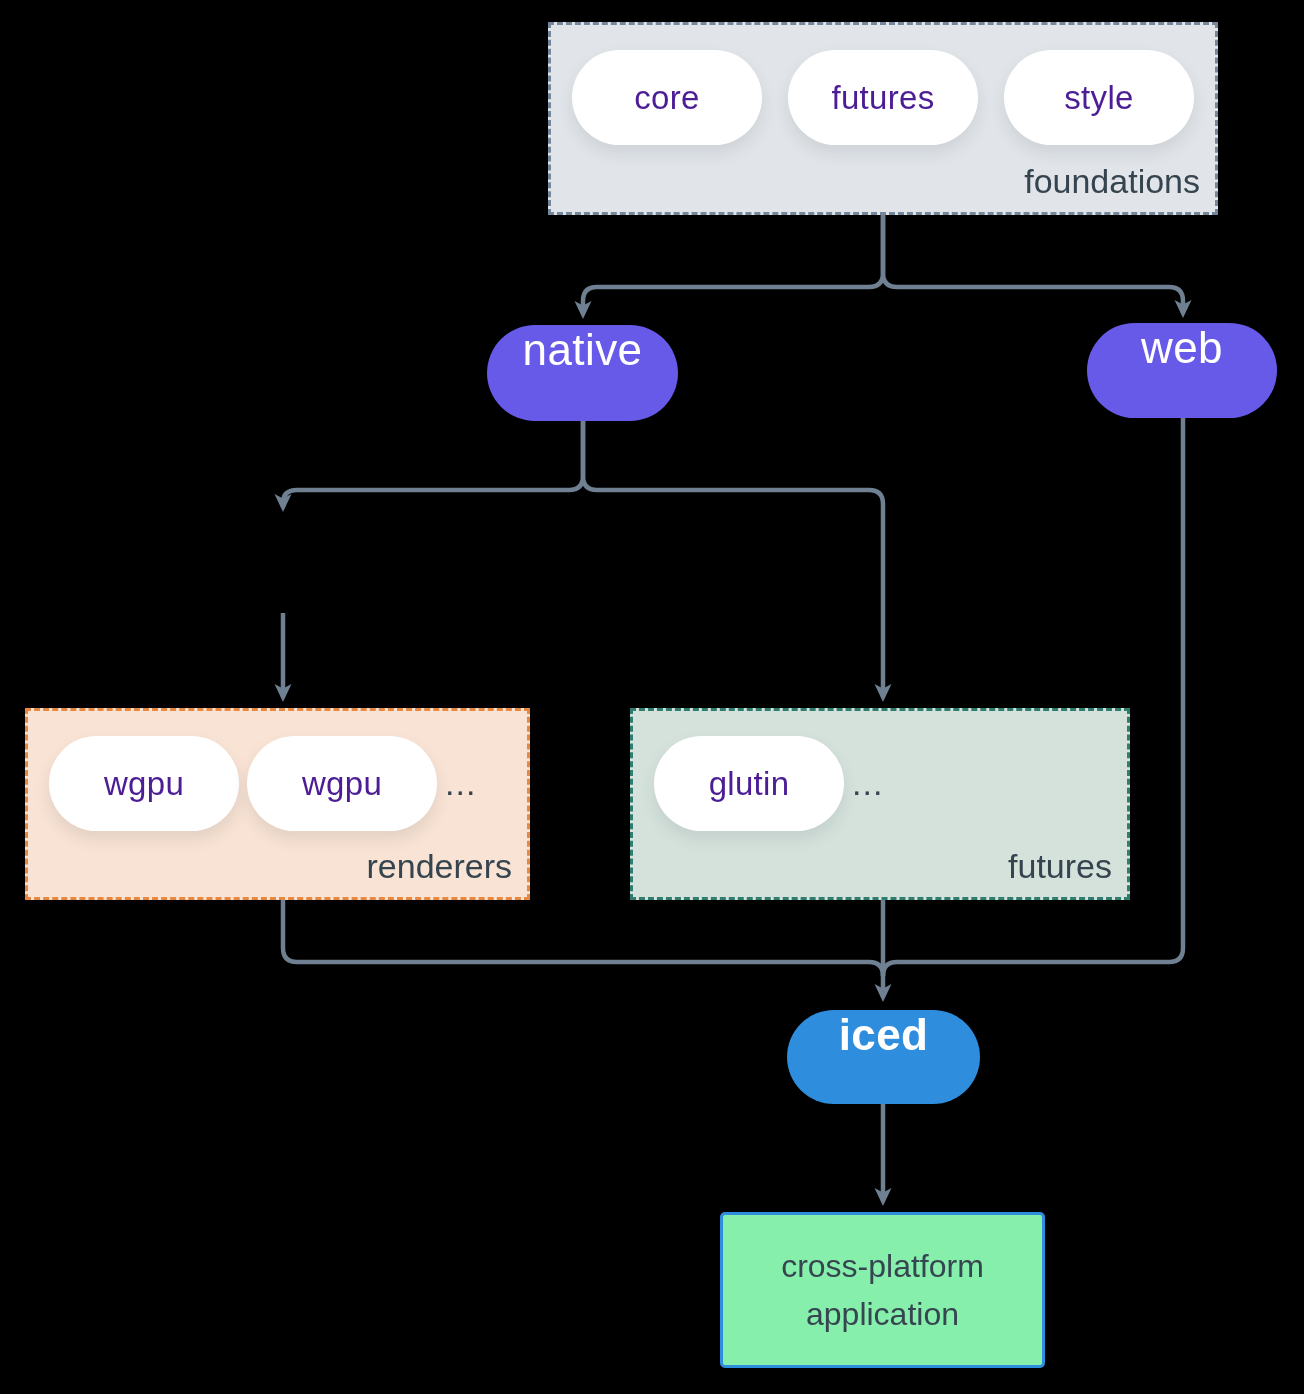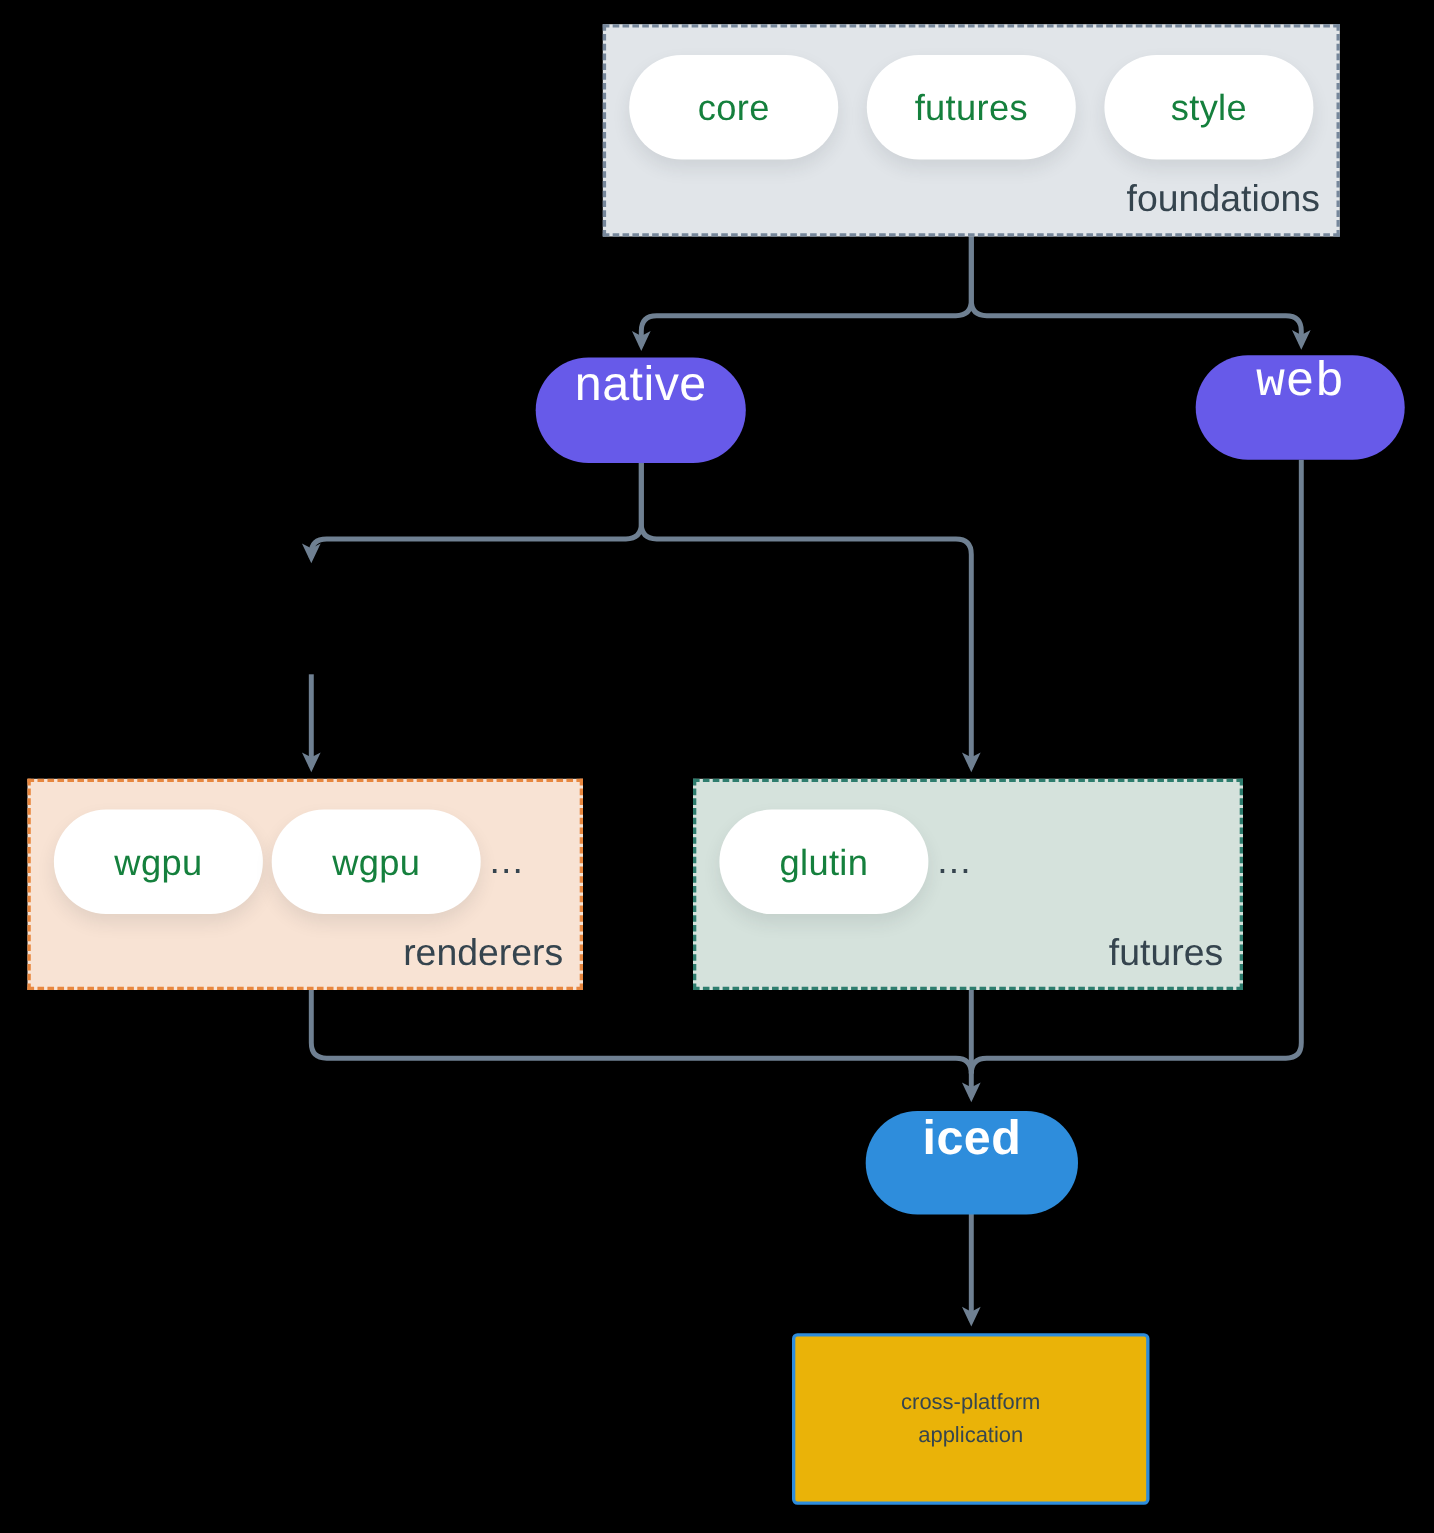--- a/index.html
+++ b/index.html
@@ -23,47 +23,47 @@
 
   .row { position: absolute; left: 21px; top: 25px; display: flex; align-items: center; gap: 8px; }
   .group-foundations .row { gap: 26px; }
 
   .pill {
     display: flex; align-items: center; justify-content: center;
     font-size: 33px; letter-spacing: 0.3px;
   }
   .pill.white {
     width: 190px; height: 95px; border-radius: 48px;
-    background: #FFFFFF; color: #15803d;
+    background: #FFFFFF; color: #4c1d95;
     box-shadow: 0 8px 16px rgba(40,50,60,0.10);
   }
   .ellipsis { font-size: 34px; color: #35444E; margin-left: 0px; letter-spacing: 1px; }
 
   .group-label {
     position: absolute; right: 15px; bottom: 11px;
     font-size: 34px; color: #35444E;
   }
 
   
   .node {
     position: absolute; display: flex; align-items: flex-start; justify-content: center;
     width: 191px; height: 96px; border-radius: 48px;
     color: #FFFFFF; font-size: 44px; letter-spacing: 0.4px;
   }
   .node-native   { left: 487px;  top: 325px;  background: #675AE9; }
-  .node-web      { left: 1087px; top: 323px;  width: 190px; height: 95px; background: #675AE9; font-family: Liberation Mono, monospace; }
+  .node-web      { left: 1087px; top: 323px;  width: 190px; height: 95px; background: #675AE9; }
   .node-graphics { left: 188px;  top: 517px;  background: #E8823C; }
   .node-iced     { left: 787px;  top: 1010px; width: 193px; height: 94px; background: #2E8DDC; font-weight: bold; }
 
   
   .app-box {
     position: absolute; left: 720px; top: 1212px; width: 325px; height: 156px;
-    background: #eab308; border: 3px solid #2E8DDC; border-radius: 5px;
+    background: #86efac; border: 3px solid #2E8DDC; border-radius: 5px;
     display: flex; flex-direction: column; align-items: center; justify-content: center;
-    font-size: 20px; line-height: 1.5; color: #36454F;
+    font-size: 32px; line-height: 1.5; color: #36454F;
   }
 </style>
 </head>
 <body>
 
 <div class="canvas">
 
   <svg class="connectors" viewBox="0 0 1304 1394" fill="none">
     <defs>
       <marker id="arr" markerUnits="userSpaceOnUse" markerWidth="22" markerHeight="22" viewBox="0 0 22 22" refX="15" refY="11" orient="auto">

